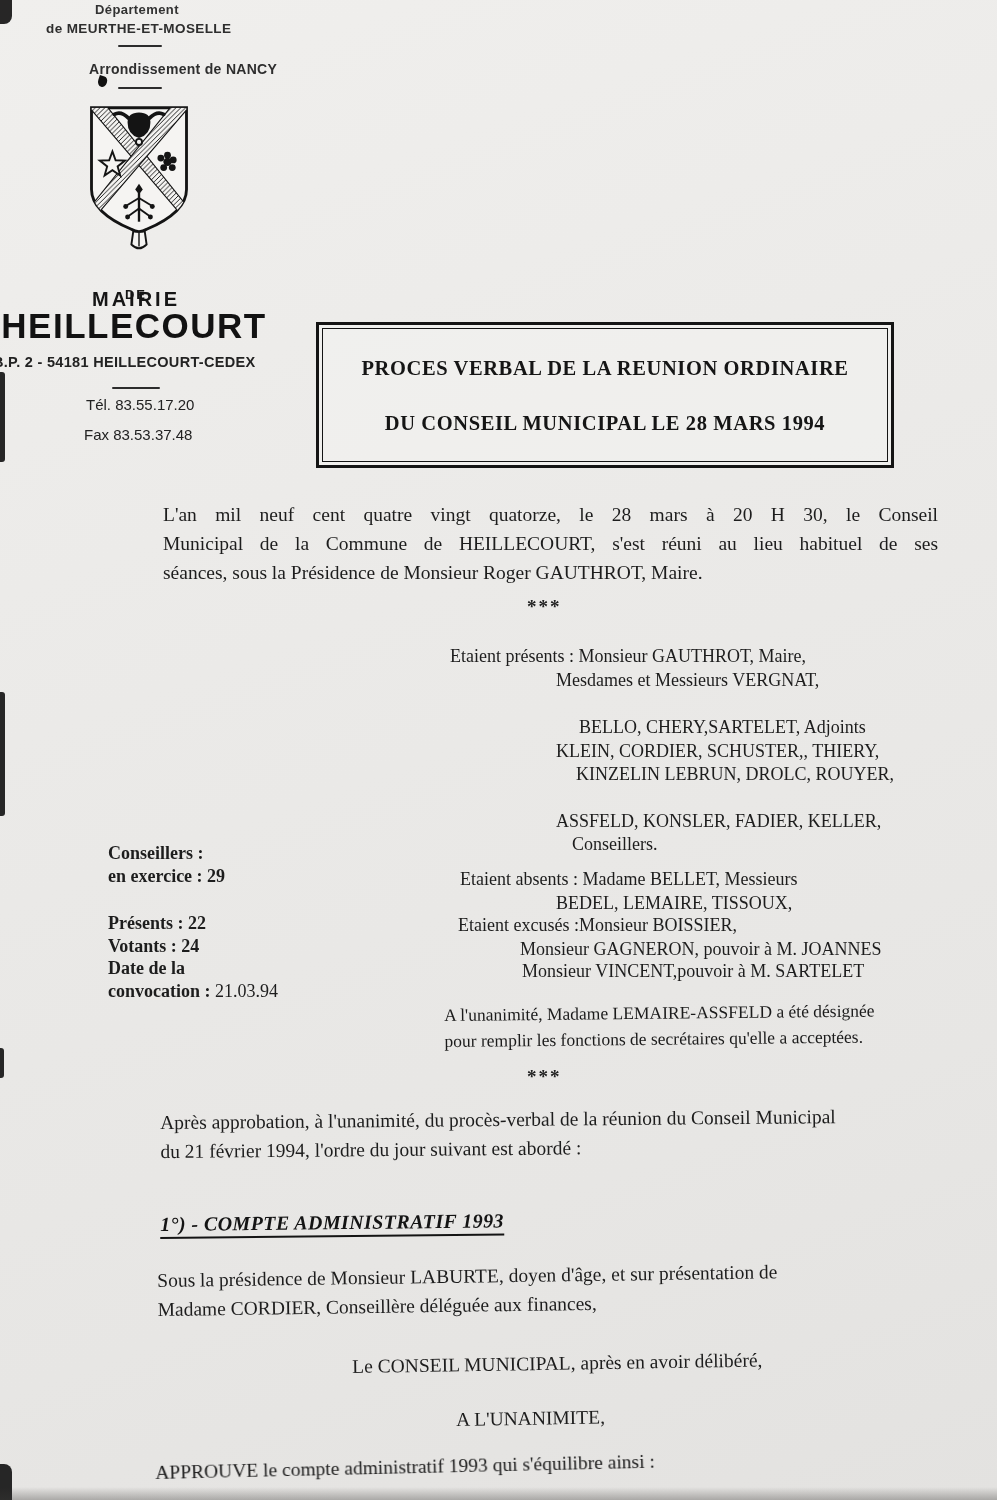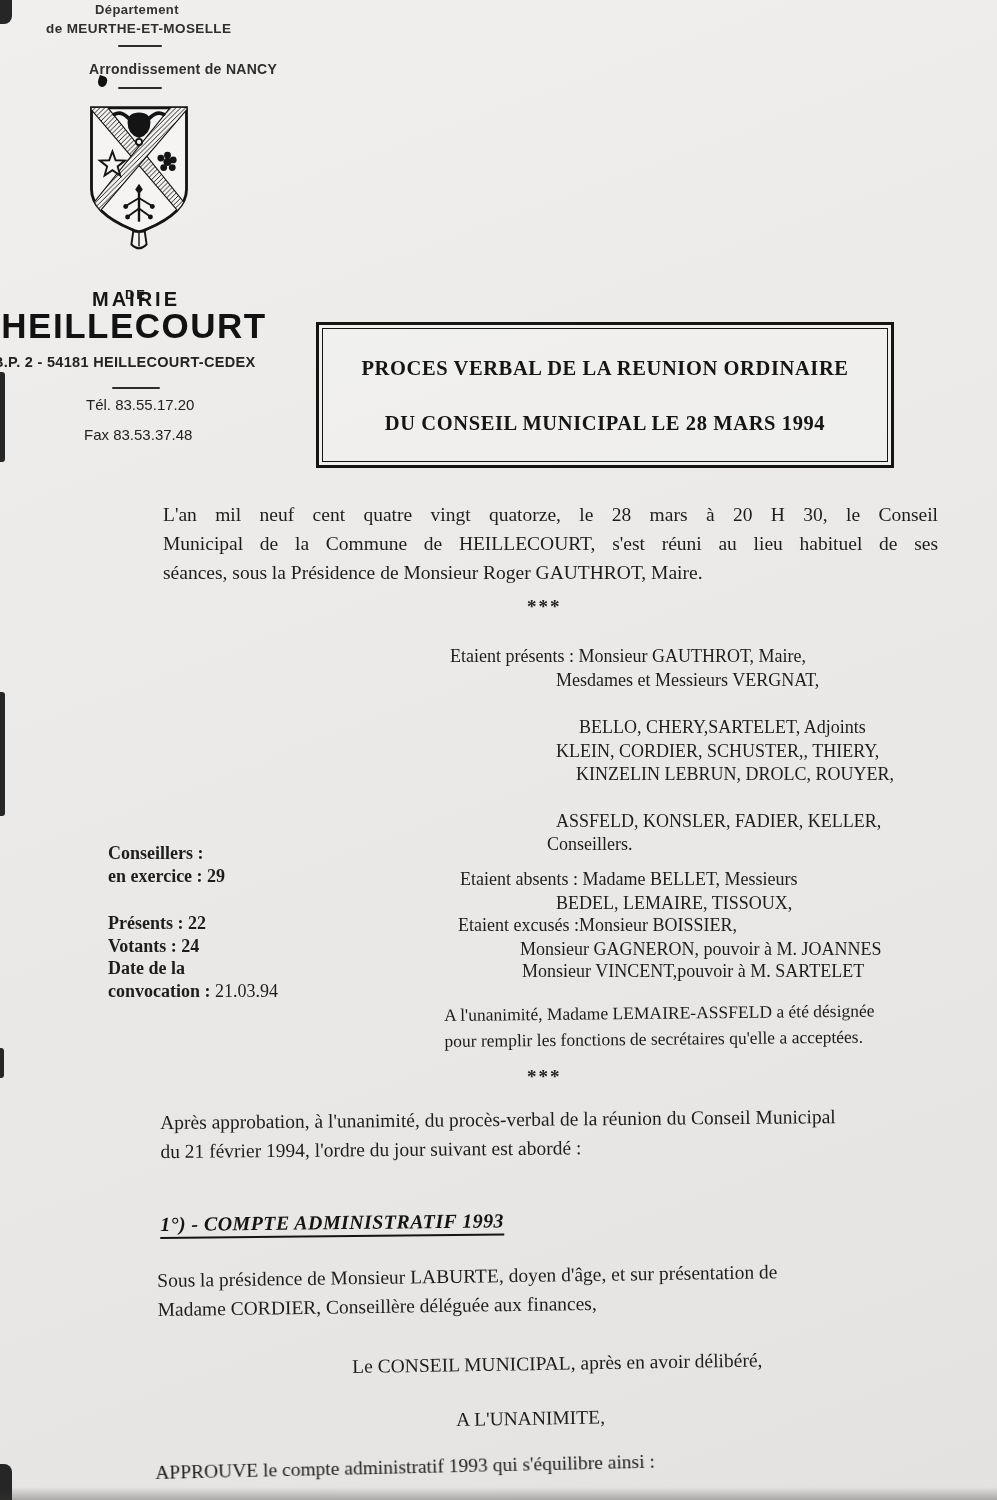--- a/index.html
+++ b/index.html
@@ -139,21 +139,21 @@
   </div>
 
   <div class="abs stars" style="left:527px;top:596px;">***</div>
 
   <div class="abs pline" style="left:450px;top:646px;">Etaient présents : Monsieur GAUTHROT, Maire,</div>
   <div class="abs pline" style="left:556px;top:670px;">Mesdames et Messieurs VERGNAT,</div>
   <div class="abs pline" style="left:579px;top:717px;">BELLO, CHERY,SARTELET, Adjoints</div>
   <div class="abs pline" style="left:556px;top:741px;">KLEIN, CORDIER, SCHUSTER,, THIERY,</div>
   <div class="abs pline" style="left:576px;top:764px;">KINZELIN LEBRUN, DROLC, ROUYER,</div>
   <div class="abs pline" style="left:556px;top:811px;">ASSFELD, KONSLER, FADIER, KELLER,</div>
-  <div class="abs pline" style="left:547px;top:834px;">Conseillers.</div>
+  <div class="abs pline" style="left:572px;top:834px;">Conseillers.</div>
 
   <div class="abs pline bold" style="left:108px;top:843px;">Conseillers :</div>
   <div class="abs pline bold" style="left:108px;top:866px;">en exercice : 29</div>
   <div class="abs pline bold" style="left:108px;top:913px;">Présents : 22</div>
   <div class="abs pline bold" style="left:108px;top:936px;">Votants : 24</div>
   <div class="abs pline bold" style="left:108px;top:958px;">Date de la</div>
   <div class="abs pline" style="left:108px;top:981px;"><span class="bold">convocation :</span>&nbsp;<span>21.03.94</span></div>
 
   <div class="abs pline" style="left:460px;top:869px;">Etaient absents : Madame BELLET, Messieurs</div>
   <div class="abs pline" style="left:556px;top:893px;">BEDEL, LEMAIRE, TISSOUX,</div>

